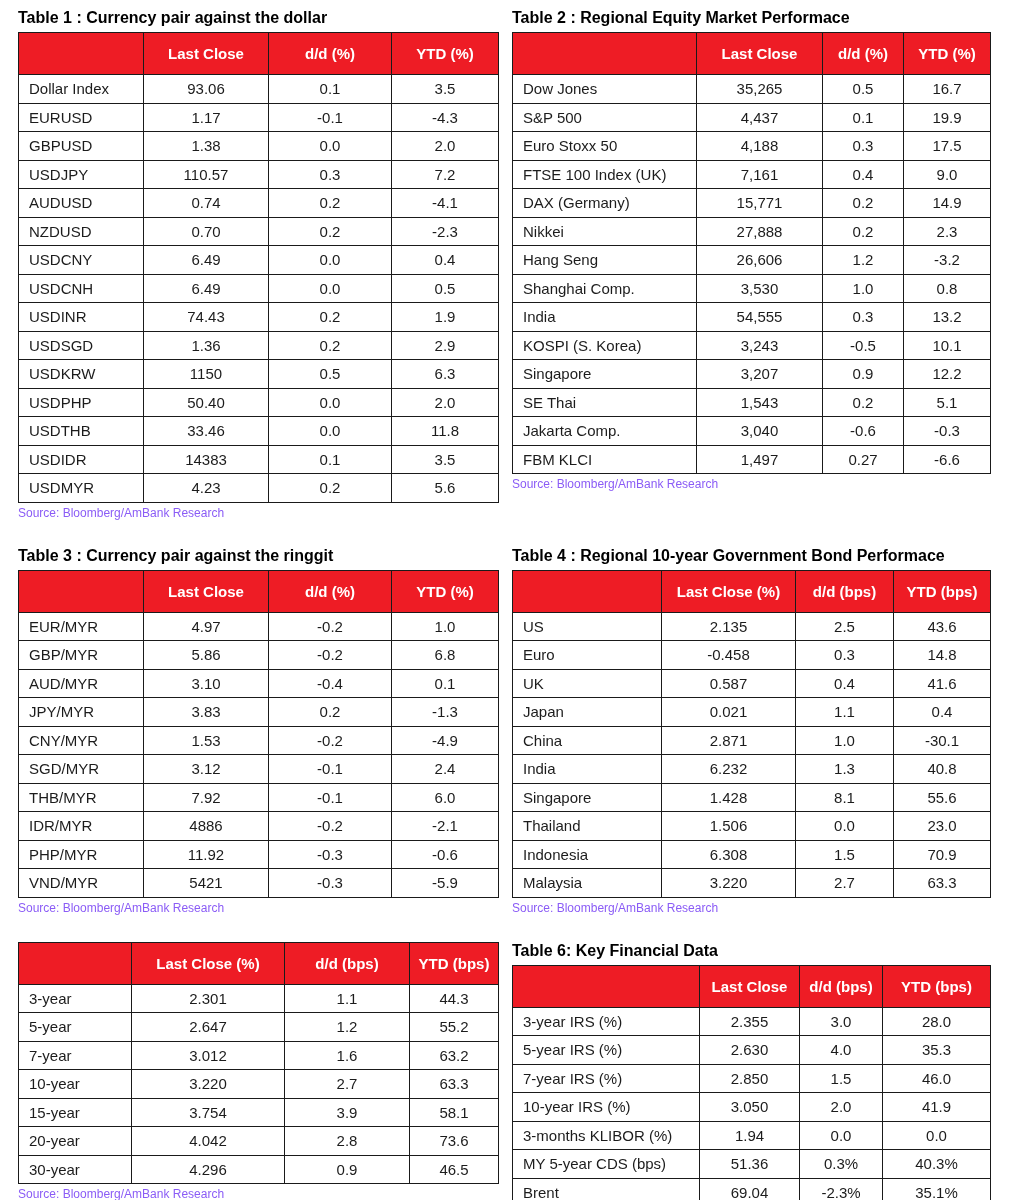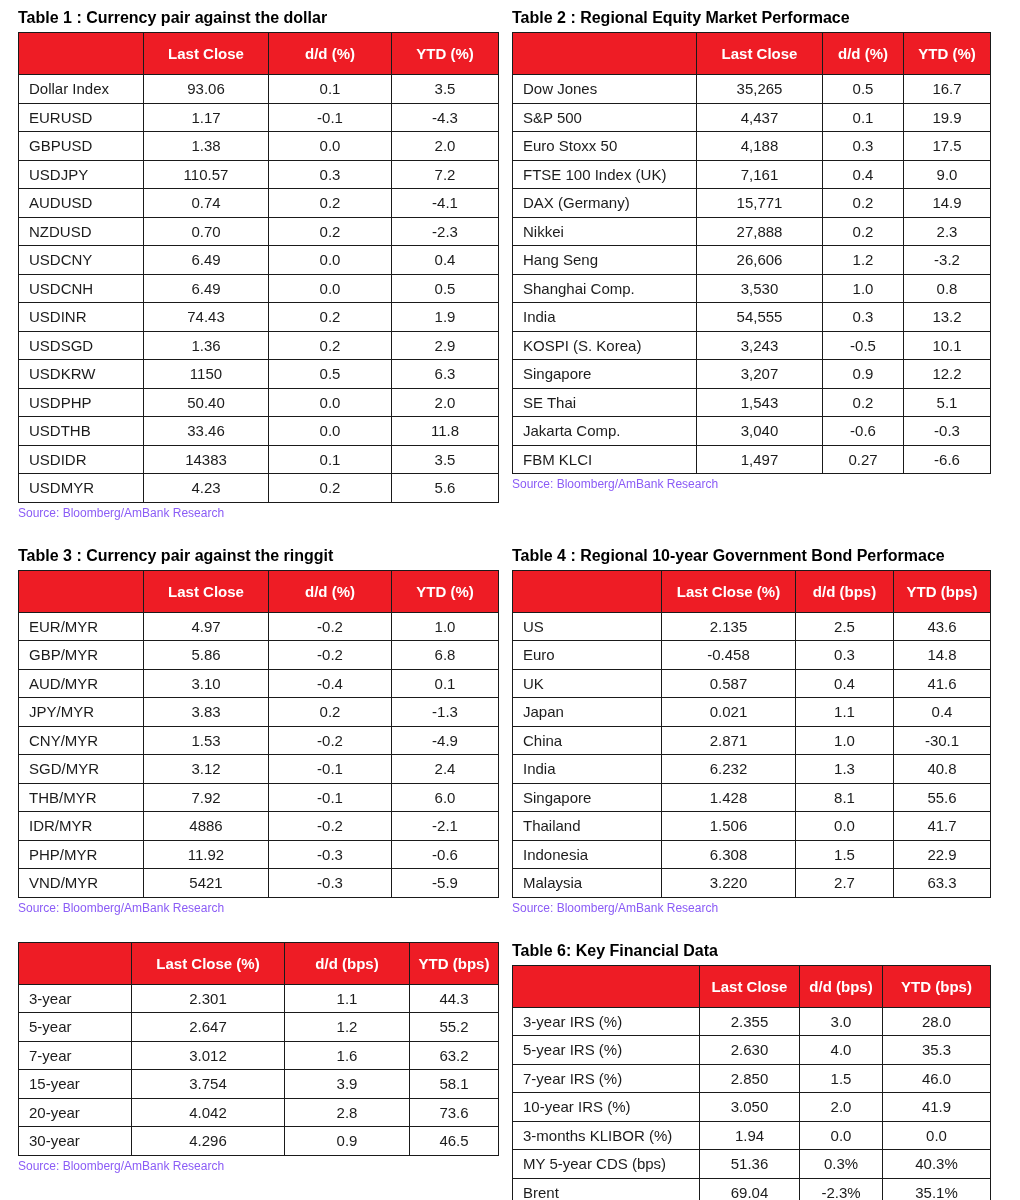--- a/index.html
+++ b/index.html
@@ -439,27 +439,27 @@
             <tr>
               <td class="lbl">Singapore</td>
               <td class="num">1.428</td>
               <td class="num">8.1</td>
               <td class="num">55.6</td>
             </tr>
             <tr>
               <td class="lbl">Thailand</td>
               <td class="num">1.506</td>
               <td class="num">0.0</td>
-              <td class="num">41.7</td>
+              <td class="num">23.0</td>
             </tr>
             <tr>
               <td class="lbl">Indonesia</td>
               <td class="num">6.308</td>
               <td class="num">1.5</td>
-              <td class="num">22.9</td>
+              <td class="num">70.9</td>
             </tr>
             <tr>
               <td class="lbl">Malaysia</td>
               <td class="num">3.220</td>
               <td class="num">2.7</td>
               <td class="num">63.3</td>
             </tr>
           </tbody>
       </table>
       <div class="source">Source: Bloomberg/AmBank Research</div>
@@ -492,20 +492,26 @@
               <td class="lbl">5-year</td>
               <td class="num">2.647</td>
               <td class="num">1.2</td>
               <td class="num">55.2</td>
             </tr>
             <tr>
               <td class="lbl">7-year</td>
               <td class="num">3.012</td>
               <td class="num">1.6</td>
               <td class="num">63.2</td>
+            </tr>
+            <tr>
+              <td class="lbl">10-year</td>
+              <td class="num">3.220</td>
+              <td class="num">2.7</td>
+              <td class="num">63.3</td>
             </tr>
             <tr>
               <td class="lbl">15-year</td>
               <td class="num">3.754</td>
               <td class="num">3.9</td>
               <td class="num">58.1</td>
             </tr>
             <tr>
               <td class="lbl">20-year</td>
               <td class="num">4.042</td>

